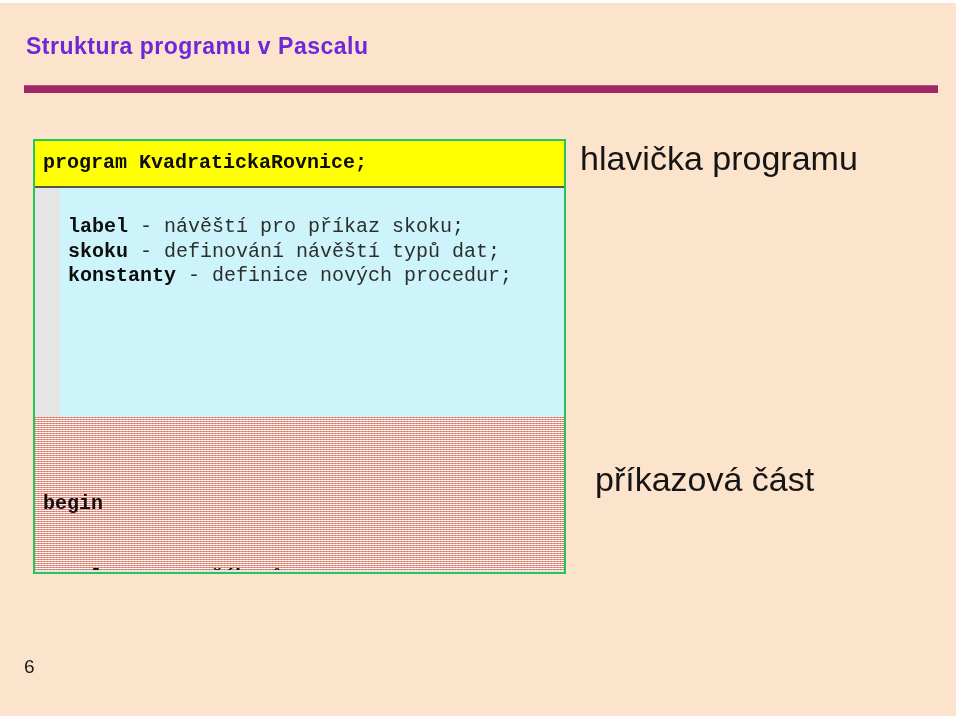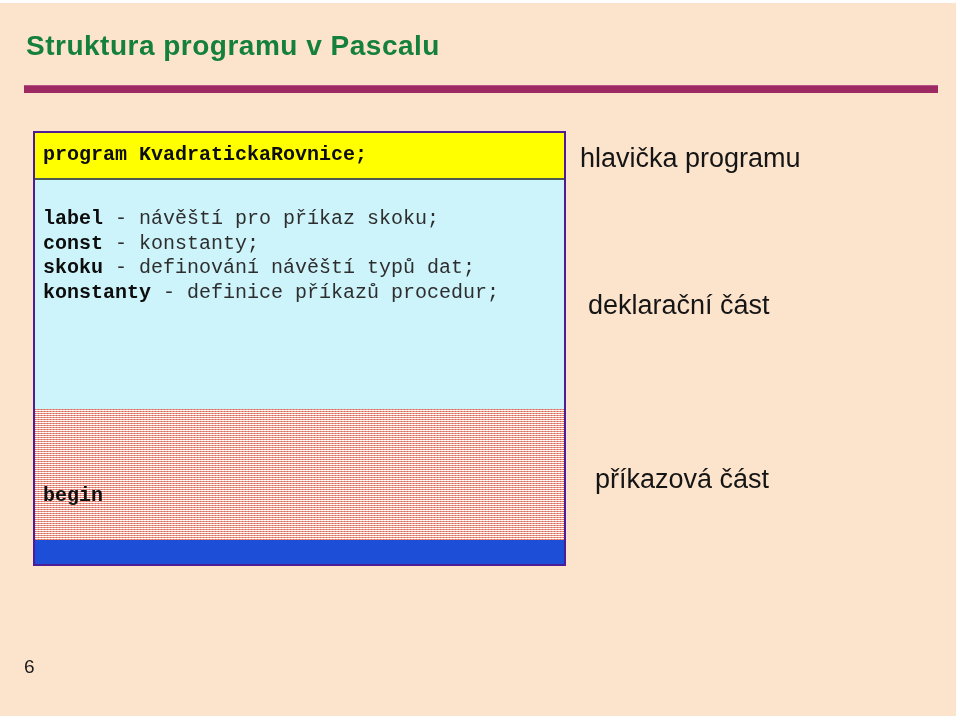--- a/index.html
+++ b/index.html
@@ -23,47 +23,47 @@
   }
 
   
   #slide-title {
     position: absolute;
     left: 26px;
     top: 26px;
     width: 900px;
     font-family: "Liberation Sans", sans-serif;
     font-weight: bold;
-    font-size: 28px;
+    font-size: 23px;
     line-height: 40px;
     letter-spacing: 0.5px;
-    color: #15803d;
+    color: #6d28d9;
     white-space: nowrap;
   }
 
   #title-rule {
     position: absolute;
     left: 24px;
     top: 85px;
     width: 914px;
     height: 7px;
     background: #9e2a63;
     border-top: 1px solid #b8538a;
   }
 
   
   #code-container {
     position: absolute;
     left: 33px;
-    top: 131px;
+    top: 139px;
     width: 533px;
     height: 435px;
-    border: 2px solid #4c1d95;
-    box-sizing: border-box;
-    background: #1d4ed8;
+    border: 2px solid #22c55e;
+    box-sizing: border-box;
+    background: #e5e5e5;
   }
 
   
   #header-block {
     position: relative;
     height: 47px;
     background: #ffff00;
     border-bottom: 2px solid #4f5a52;
     box-sizing: border-box;
   }
@@ -80,20 +80,21 @@
     white-space: nowrap;
   }
 
   
   #decl-block {
     position: relative;
     height: 229px;
     background: #cdf4fb;
     box-sizing: border-box;
     overflow: hidden;
+    margin-left: 25px;
   }
 
   #decl-lines {
     position: absolute;
     left: 8px;
     top: 27px;
     font-family: "Liberation Mono", "DejaVu Sans Mono", monospace;
     font-size: 20px;
     line-height: 24.5px;
     color: #1a1a1a;
@@ -107,21 +108,21 @@
     font-weight: normal;
     color: #2e2e2e;
   }
   #decl-lines .row {
     height: 24.5px;
   }
 
   
   #stmt-block {
     position: relative;
-    height: 131px;
+    height: 153px;
     box-sizing: border-box;
     background-color: #f6d2c8;
     background-image:
       repeating-linear-gradient(0deg,
         rgba(214, 86, 72, 0.62) 0px,
         rgba(214, 86, 72, 0.62) 1px,
         rgba(255, 252, 248, 0.85) 1px,
         rgba(255, 252, 248, 0.85) 2px),
       repeating-linear-gradient(90deg,
         rgba(205, 70, 58, 0.55) 0px,
@@ -145,21 +146,21 @@
   }
   #stmt-lines .row {
     height: 24.5px;
   }
 
   
   .annotation {
     position: absolute;
     font-family: "Liberation Sans", sans-serif;
     font-weight: normal;
-    font-size: 27px;
+    font-size: 34px;
     line-height: 32px;
     color: #151515;
     white-space: nowrap;
   }
   #ann-header { left: 580px; top: 142px; }
   #ann-decl   { left: 588px; top: 289px; }
   #ann-stmt   { left: 595px; top: 463px; }
 
   
   #page-number {
@@ -206,45 +207,41 @@
     <div id="header-block">
       <div id="header-line">program KvadratickaRovnice;</div>
     </div>
 
     <div id="decl-block">
       <div id="decl-lines">
         <div class="row">
           <span class="kw">label</span><span class="desc"> - návěští pro příkaz skoku;</span>
         </div>
         <div class="row">
-          <span class="kw">const</span><span class="desc"> - konstanty;</span>
-        </div>
-        <div class="row">
           <span class="kw">skoku</span><span class="desc"> - definování návěští typů dat;</span>
         </div>
         <div class="row">
-          <span class="kw">konstanty</span><span class="desc"> - definice příkazů procedur;</span>
+          <span class="kw">konstanty</span><span class="desc"> - definice nových procedur;</span>
         </div>
       </div>
     </div>
 
     <div id="stmt-block">
       <div id="stmt-lines">
         <div class="row">begin</div>
         <div class="row"> posloupnost příkazů</div>
         
         
       </div>
     </div>
 
   </div>
 
   <div class="annotation" id="ann-header">hlavička programu</div>
 
-  <div class="annotation" id="ann-decl">deklarační část</div>
 
   <div class="annotation" id="ann-stmt">příkazová část</div>
 
   <div id="page-number">6</div>
 
   <div id="right-gutter"></div>
 
 </div>
 
 </body></html>

